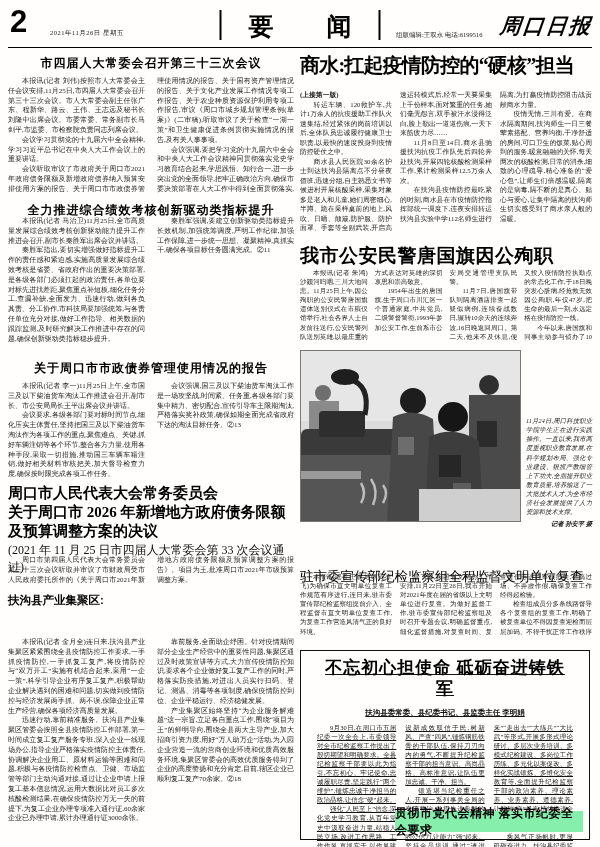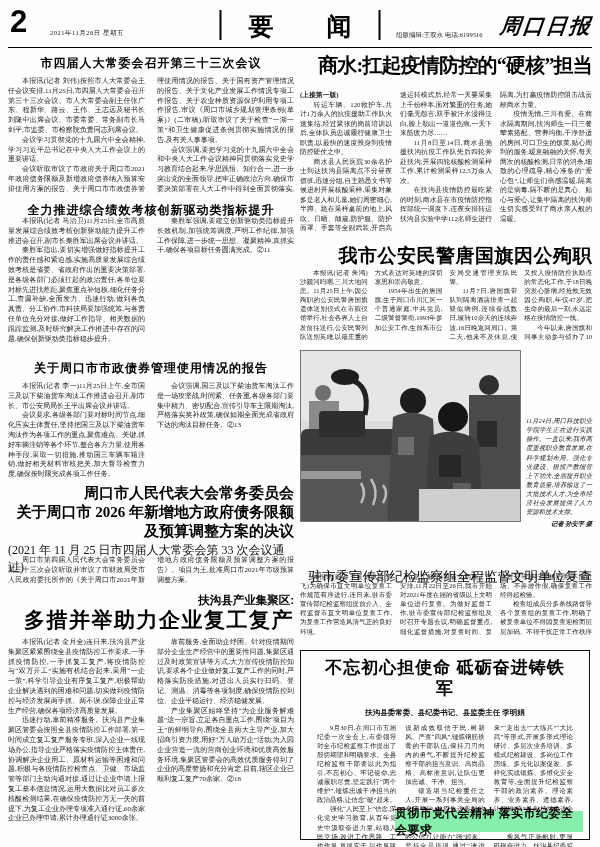--- a/index.html
+++ b/index.html
@@ -12,21 +12,21 @@
   .secwrap{position:absolute;left:50%;top:4px;transform:translateX(-50%);display:flex;align-items:flex-start;gap:13px;}
   .secbar{width:2px;height:30px;background:#000;}
   .sectitle{font-size:25px;font-weight:bold;letter-spacing:14px;text-indent:14px;color:#000;}
   .editor{position:absolute;left:388px;top:25px;font-size:6.5px;color:#222;}
   .masthead{position:absolute;right:0;top:7px;font:italic 900 21px/1.2 "DejaVu Serif","Liberation Serif",serif;
             letter-spacing:2px;color:#000;transform:skewX(-6deg);}
   
   .abody{column-fill:auto;overflow:hidden;text-align:justify;font-size:7px;line-height:1.4;color:#1c1c1c;}
   .abody p{margin:0;text-indent:2em;word-break:break-all;}
   .note{text-indent:0 !important;font-weight:bold;}
-  .htitle{position:absolute;color:#000;text-align:right;}
+  .htitle{position:absolute;color:#000;}
   .hsans{font-family:"Liberation Sans","DejaVu Sans",sans-serif;font-weight:bold;}
   .hserif{font-family:"Liberation Serif","DejaVu Serif",serif;font-weight:900;}
   
   #a1t,#a2t,#a3t{left:8px;width:286px;text-align:center;font-size:12px;letter-spacing:1px;}
   #a1t{top:55px;} #a1b{position:absolute;left:8px;top:77px;width:286px;height:121px;column-count:2;column-gap:12px;}
   #a2t{top:202px;} #a2b{position:absolute;left:8px;top:217px;width:286px;height:130px;column-count:2;column-gap:12px;}
   #a3t{top:360px;} #a3b{position:absolute;left:8px;top:382px;width:286px;height:98px;column-count:2;column-gap:12px;}
   #a4t{left:8px;top:484px;width:286px;font-size:15px;line-height:19px;}
   #a4meta{position:absolute;left:8px;top:542px;width:286px;font-size:12px;color:#111;}
   #a4b{position:absolute;left:8px;top:556px;width:286px;height:34px;column-count:2;column-gap:12px;}
@@ -39,21 +39,21 @@
   #b2t{left:300px;top:243px;width:292px;font-size:19px;letter-spacing:.5px;white-space:nowrap;}
   #b2b{position:absolute;left:300px;top:268px;width:292px;height:78px;column-count:4;column-gap:7px;font-size:6.5px;}
   #photo{position:absolute;left:300px;top:350px;width:219px;height:170px;border:1px solid #777;background:#d4d4d4;}
   #photo svg{display:block;width:100%;height:100%;}
   #captionblk{position:absolute;left:526px;top:416px;width:66px;height:104px;font-style:italic;font-size:6.3px;
               line-height:1.45;text-align:justify;color:#222;}
   #captionblk .credit{text-align:right;margin-top:3px;font-weight:bold;}
   #b4t{left:300px;top:568px;width:292px;font-size:13.5px;white-space:nowrap;font-weight:400;}
   #b4b{position:absolute;left:300px;top:572px;width:292px;height:72px;column-count:3;column-gap:8px;font-size:6.5px;}
   #b5box{position:absolute;left:300px;top:650px;width:290px;height:190px;border:1.2px solid #111;
-         box-sizing:border-box;padding:5px 16px;}
+         box-sizing:border-box;padding:5px 16px;text-decoration:underline;}
   #b5t{text-align:center;font:bold 17px/1.25 "Liberation Sans","DejaVu Sans",sans-serif;letter-spacing:1px;color:#000;margin-top:1px;}
   #b5by{text-align:center;font-size:7.5px;font-weight:600;margin:8px 0 5px;color:#111;}
   #b5b{column-count:3;column-gap:9px;height:128px;font-size:6.5px;}
   #slogan{position:absolute;right:6px;bottom:7px;width:188px;height:21px;background:#86efac;
           display:flex;align-items:center;justify-content:center;
           font-weight:bold;font-size:12px;letter-spacing:.5px;color:#000;}
 </style>
 </head>
 <body>
 
@@ -97,21 +97,20 @@
     <div>周口市人民代表大会常务委员会</div>
     <div>关于周口市 2026 年新增地方政府债务限额</div>
     <div>及预算调整方案的决议</div>
   </div>
   <div id="a4meta">(2021 年 11 月 25 日市四届人大常委会第 33 次会议通过)</div>
   <div id="a4b" class="abody">
       <p>周口市第四届人民代表大会常务委员会第三十三次会议听取并审议了市财政局受市人民政府委托所作的《关于周口市2021年新增地方政府债务限额及预算调整方案的报告》。项目为王,批准周口市2021年市级预算调整方案。</p>
     </div>
 
   <div id="a5k" class="htitle hsans">扶沟县产业集聚区:</div>
-  <div id="a5t" class="htitle hsans">多措并举助力企业复工复产</div>
   <div id="a5b" class="abody">
       <p>本报讯(记者 金月全)连日来,扶沟县产业集聚区紧紧围绕全县疫情防控工作要求,一手抓疫情防控,一手抓复工复产,将疫情防控与“双万开工”实施有机结合起来,采用“一企一策”,科学引导企业有序复工复产,积极帮助企业解决遇到的困难和问题,切实做到疫情防控与经济发展两手抓、两不误,保障企业正常生产经营,确保各项经济高质量发展。</p>
       <p>迅速行动,靠前精准服务。扶沟县产业集聚区管委会按照全县疫情防控工作部署,第一时间成立复工复产服务专班,深入企业一线现场办公,指导企业严格落实疫情防控主体责任,协调解决企业用工、原材料运输等困难和问题,积极与各疫情防控检查点、卫健、市场监管等部门主动沟通对接,通过让企业申请上报复工基本信息情况,运用大数据比对员工多次核酸检测结果,在确保疫情防控万无一失的前提下,为复工企业办理专项准入通行证,60余家企业已办理申请,累计办理通行证3000余张。</p>
       <p>靠前服务,全面助企纾困。针对疫情期间部分企业生产经营中的重要性问题,集聚区通过及时政策宣讲等方式,大力宣传疫情防控知识,要求各个企业做好复工复产工作的同时,严格落实防疫措施,对进出人员实行扫码、登记、测温、消毒等各项制度,确保疫情防控到位、企业平稳运行、经济稳健发展。</p>
       <p>产业集聚区始终坚持“为企业服务解难题”这一宗旨,立足各自重点工作,围绕“项目为王”的鲜明导向,围绕全县两大主导产业,加大招商引资力度,用好“万人助万企”活动,为入园企业营造一流的营商创业环境和优质高效服务环境,集聚区管委会的高效优质服务得到了企业的高度赞扬和充分肯定,目前,辖区企业已顺利复工复产70余家。②18</p>
     </div>
 
   <div id="b1t" class="htitle hserif">商水:扛起疫情防控的“硬核”担当</div>
   <div id="b1b" class="abody">
     <p class="note">(上接第一版)</p>

